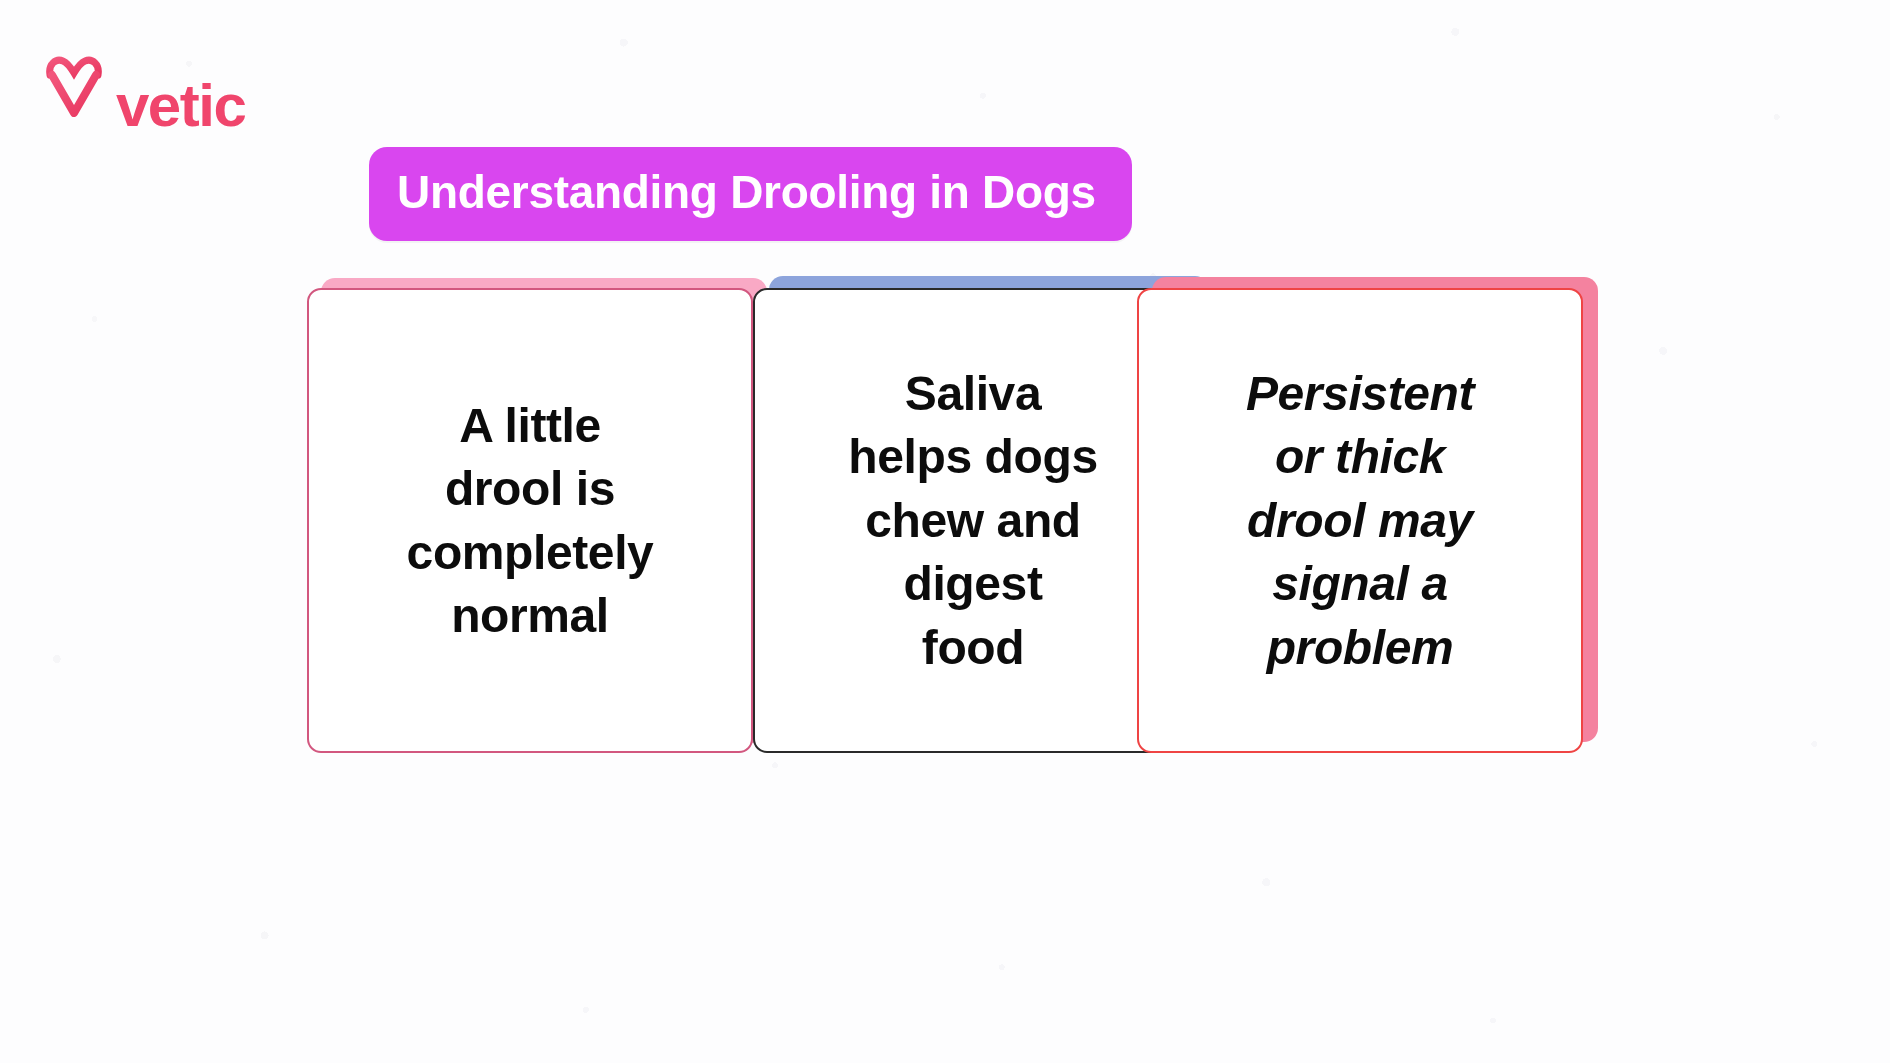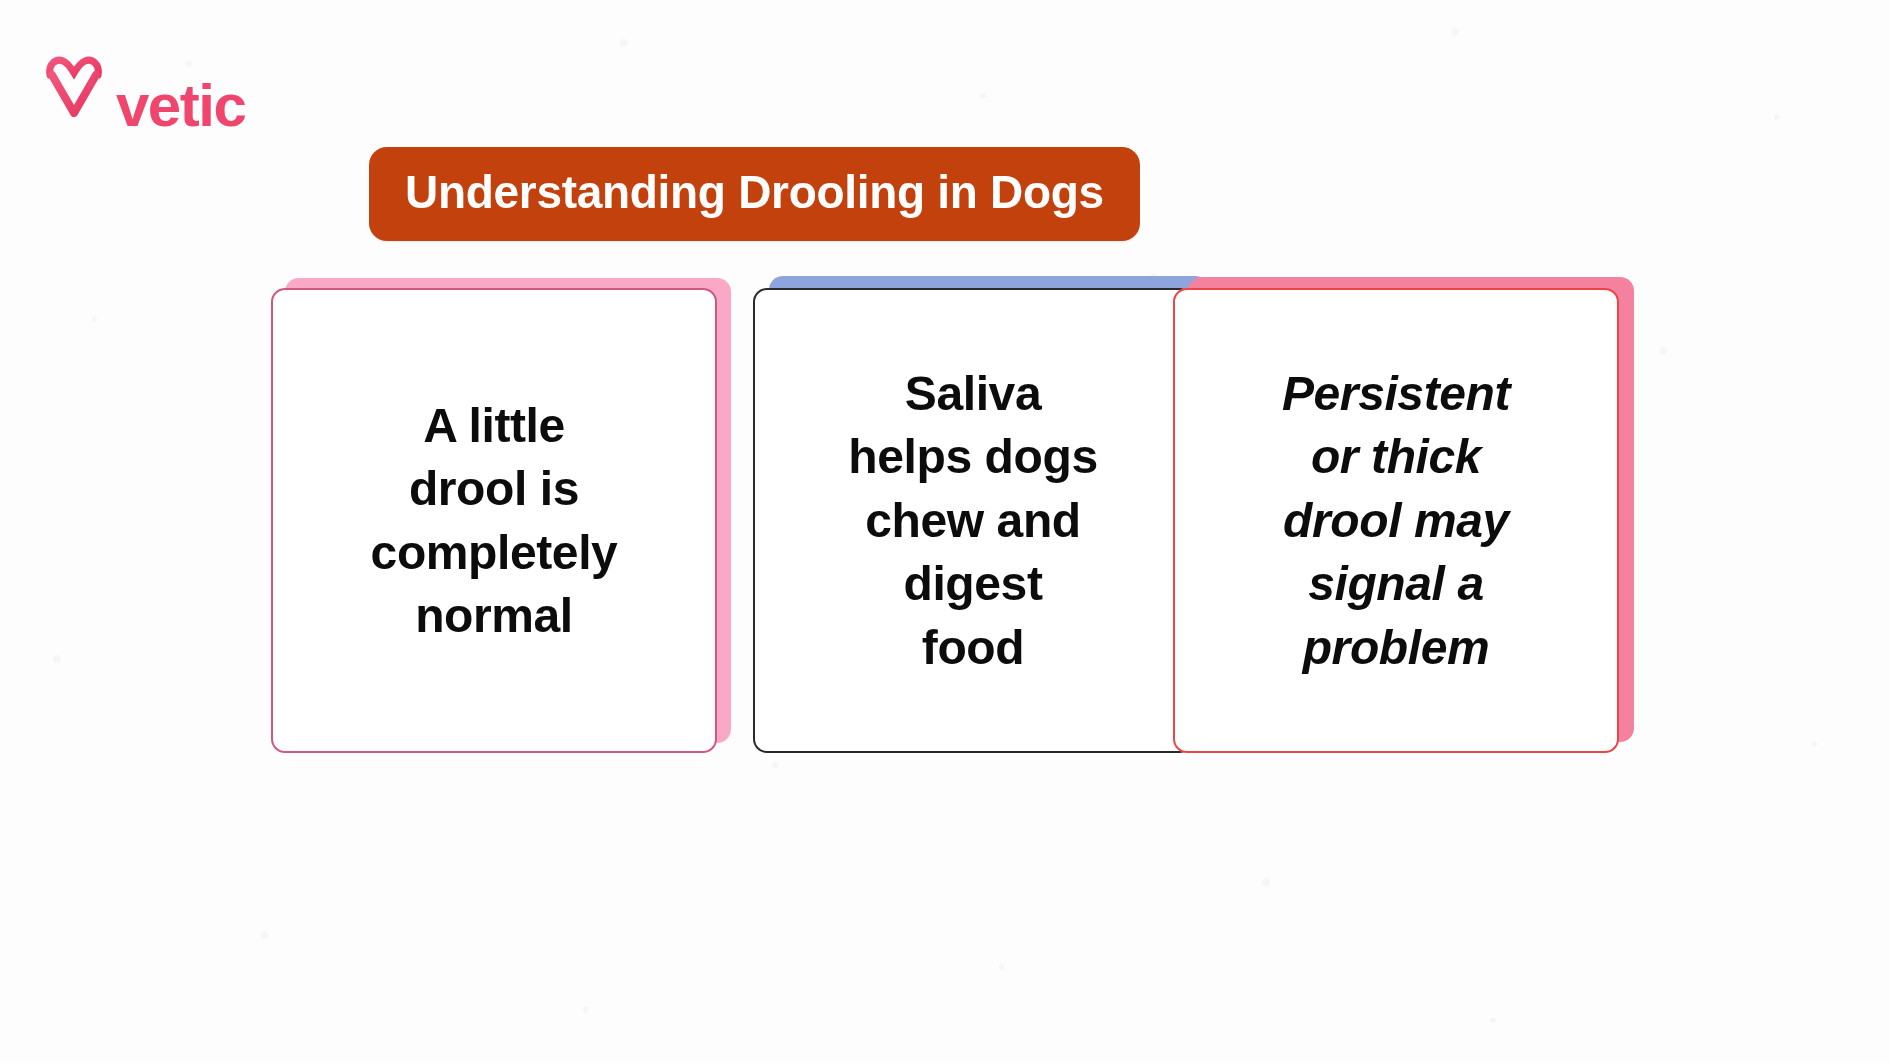--- a/index.html
+++ b/index.html
@@ -63,44 +63,43 @@
   }
 
   
   .title-wrap {
     position: absolute;
     left: 369px;
     top: 147px;
   }
   .title-banner {
     display: inline-block;
-    background: #c2410c;
+    background: #d946ef;
     border-radius: 18px;
-    padding: 22px 36px 26px 36px;
+    padding: 22px 36px 26px 28px;
     box-shadow: 0 2px 0 rgba(0,0,0,0.04);
   }
   .title-text {
     font-size: 46px;
     font-weight: bold;
     color: #ffffff;
     letter-spacing: -0.3px;
     line-height: 1;
     white-space: nowrap;
   }
 
   
   .cards-row {
     position: absolute;
     left: 0;
     top: 288px;
     width: 1890px;
     display: flex;
     justify-content: center;
     align-items: flex-start;
-    gap: 36px;
   }
 
   .card-slot {
     position: relative;
     width: 446px;
     height: 465px;
   }
 
   
   .card-shadow {

